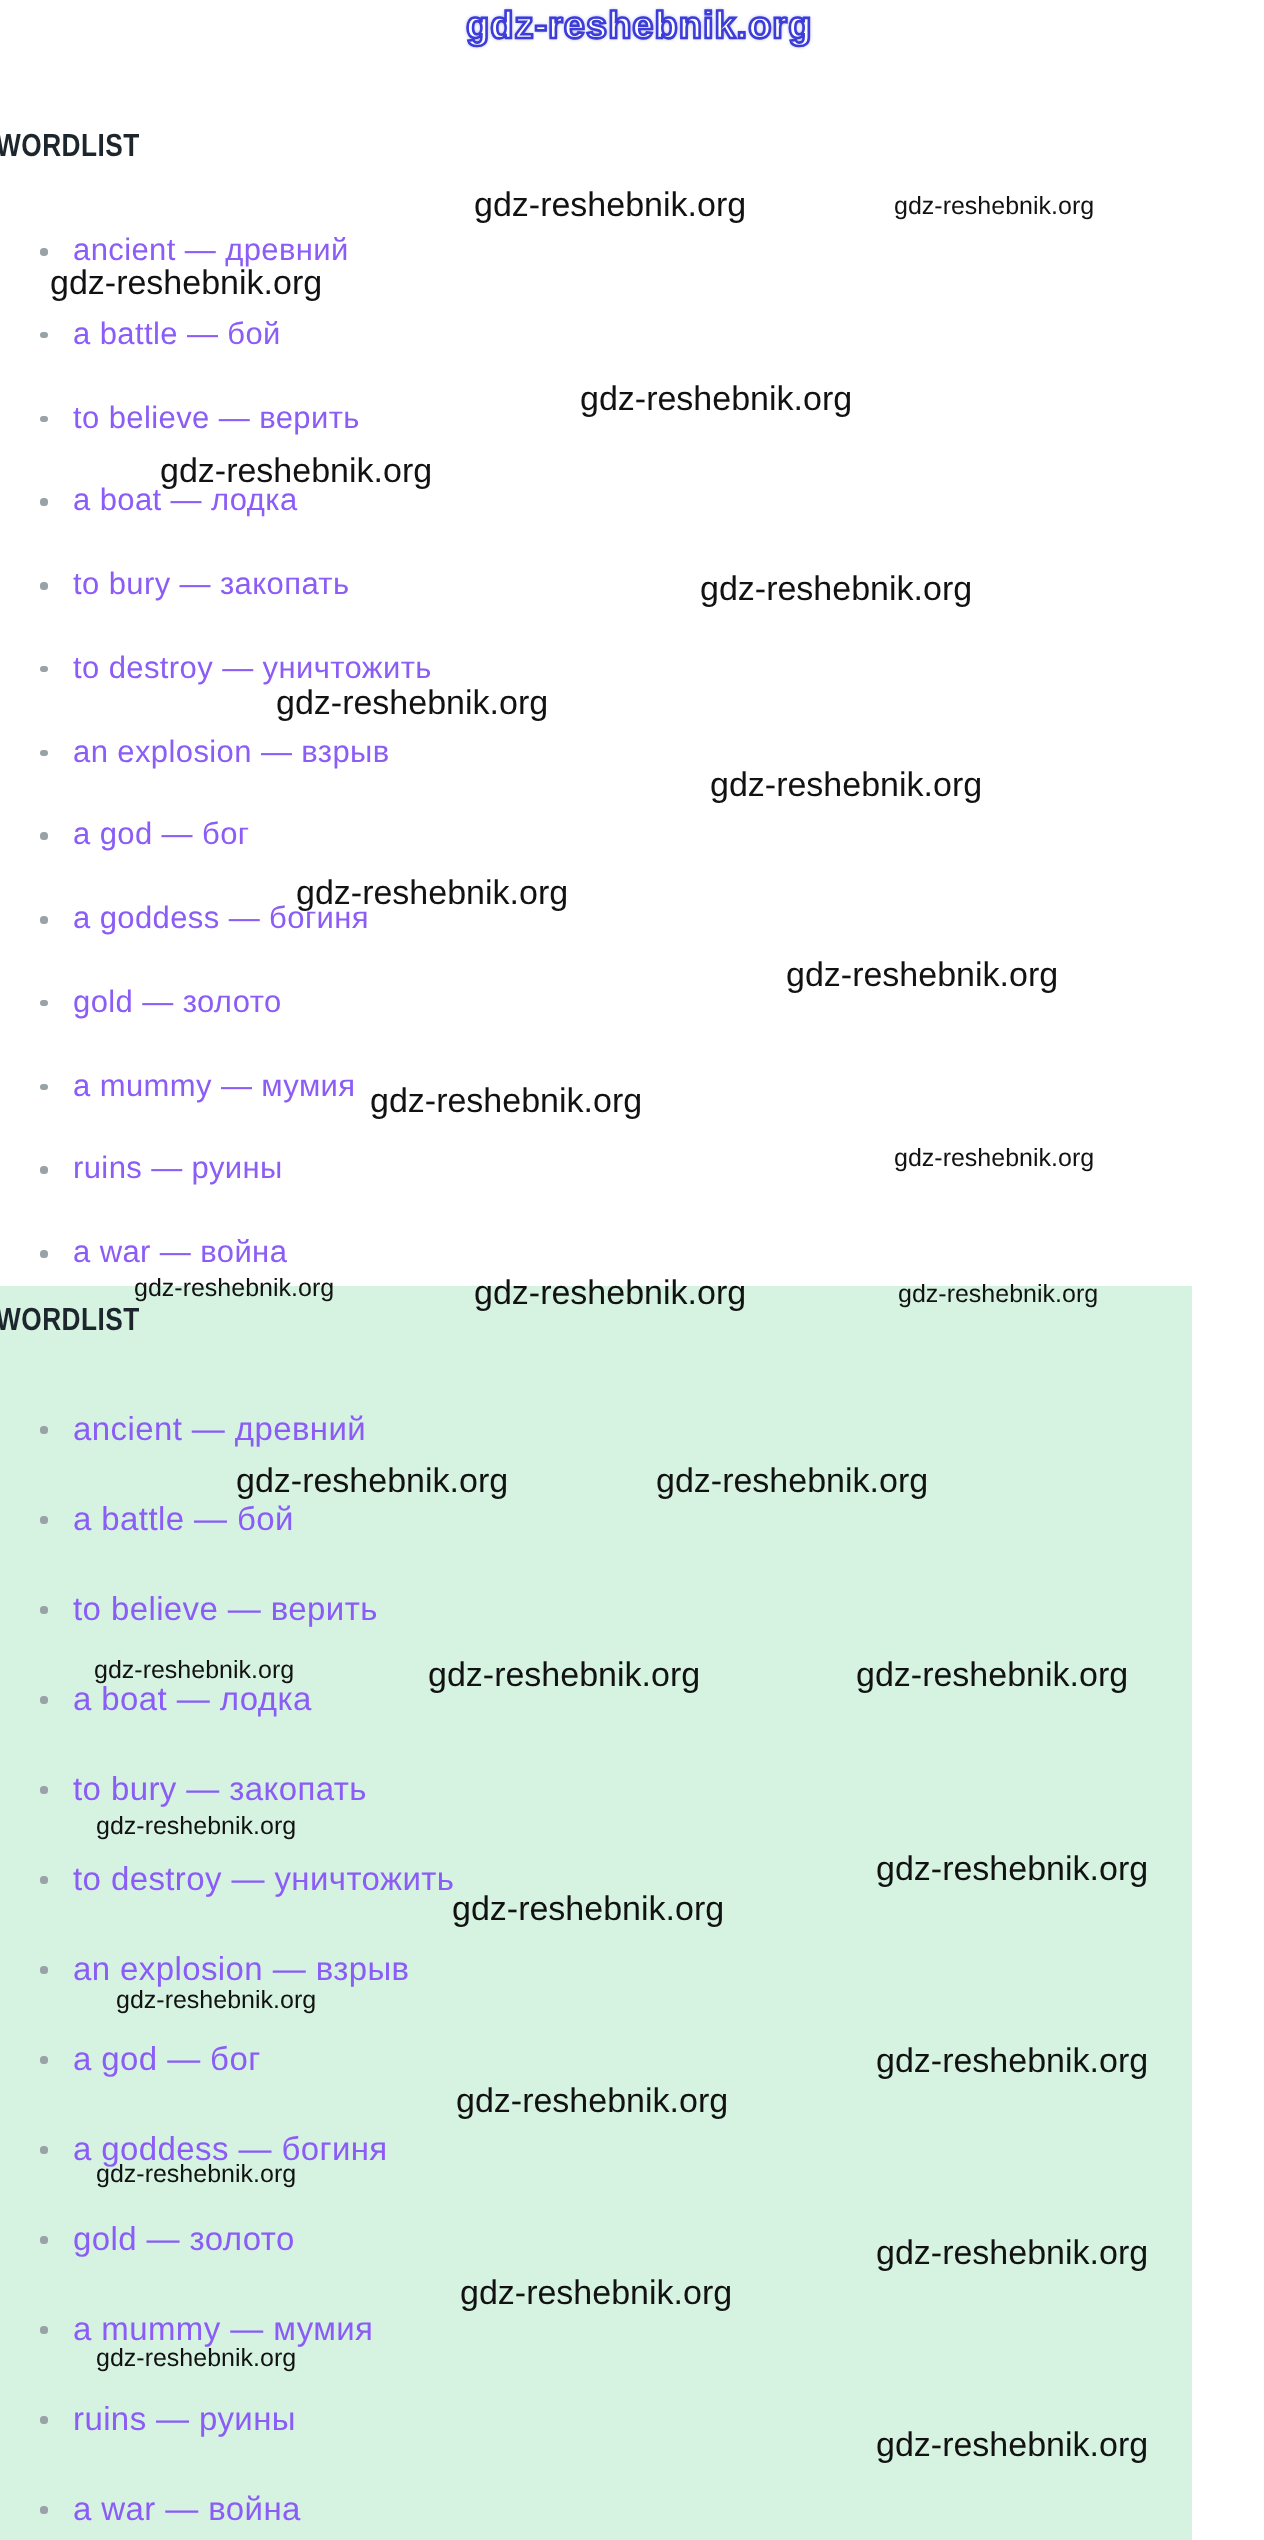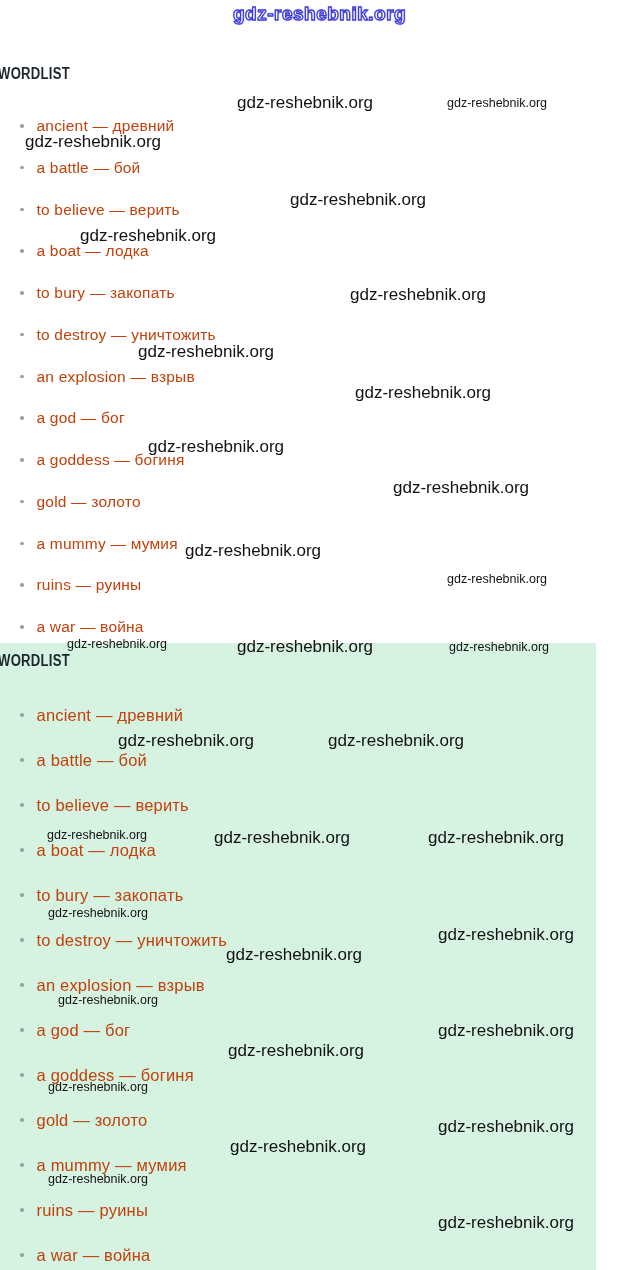--- a/index.html
+++ b/index.html
@@ -17,21 +17,21 @@
   .instruction{position:absolute;left:2px;top:34px;font-size:15.5px;color:#2d3840;letter-spacing:.1px;white-space:nowrap;}
   .wl-title{
     position:absolute;left:-2px;font-size:16px;font-weight:700;color:#1d262c;
     transform:scaleX(.82);transform-origin:0 0;letter-spacing:.3px;white-space:nowrap;
   }
   .t1{top:65px}
   .t2{top:652px}
   ul.wordlist{position:absolute;left:0;margin:0;padding:0;list-style:none;width:632px;}
   .list1{top:112px}
   .list2{top:701px}
-  ul.wordlist li{display:flex;align-items:flex-start;box-sizing:border-box;padding-top:5px;color:#c2410c;}
+  ul.wordlist li{display:flex;align-items:flex-start;box-sizing:border-box;padding-top:5px;color:#8b5cf6;}
   .list1 li{height:41.75px;font-size:15.5px;line-height:17px;letter-spacing:.2px;}
   .list2 li{height:45px;font-size:16.5px;line-height:18px;letter-spacing:.2px;}
   li .dot{flex:0 0 auto;width:3.5px;height:3.5px;border-radius:50%;background:#98a2a7;margin:7px 13px 0 20px;}
   li .w{white-space:pre;}
   #wm-layer .wm{position:absolute;color:#121212;white-space:nowrap;letter-spacing:0;}
   #wm-layer .wm.md{font-size:17px;}
   #wm-layer .wm.sm{font-size:12.5px;}
 </style>
 </head>
 <body>

